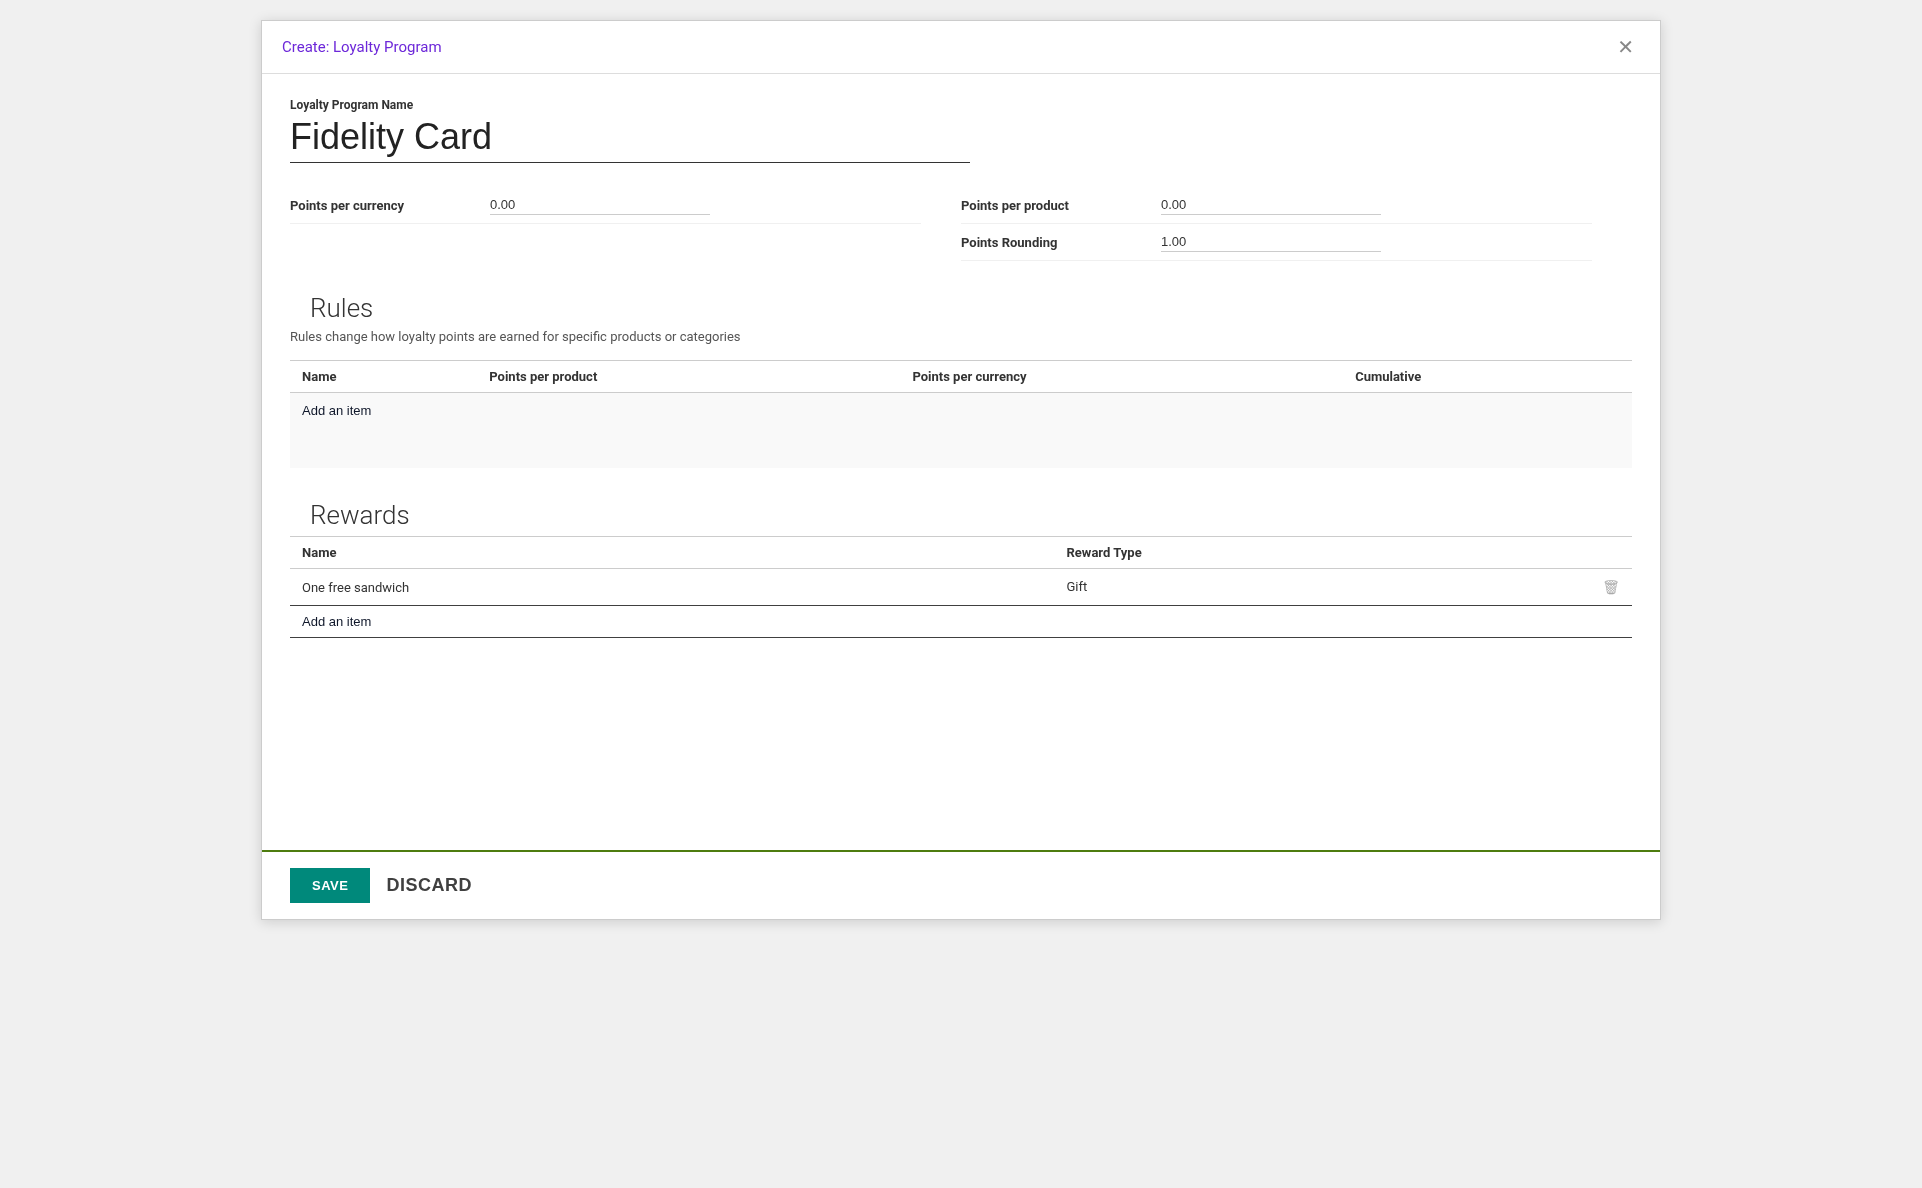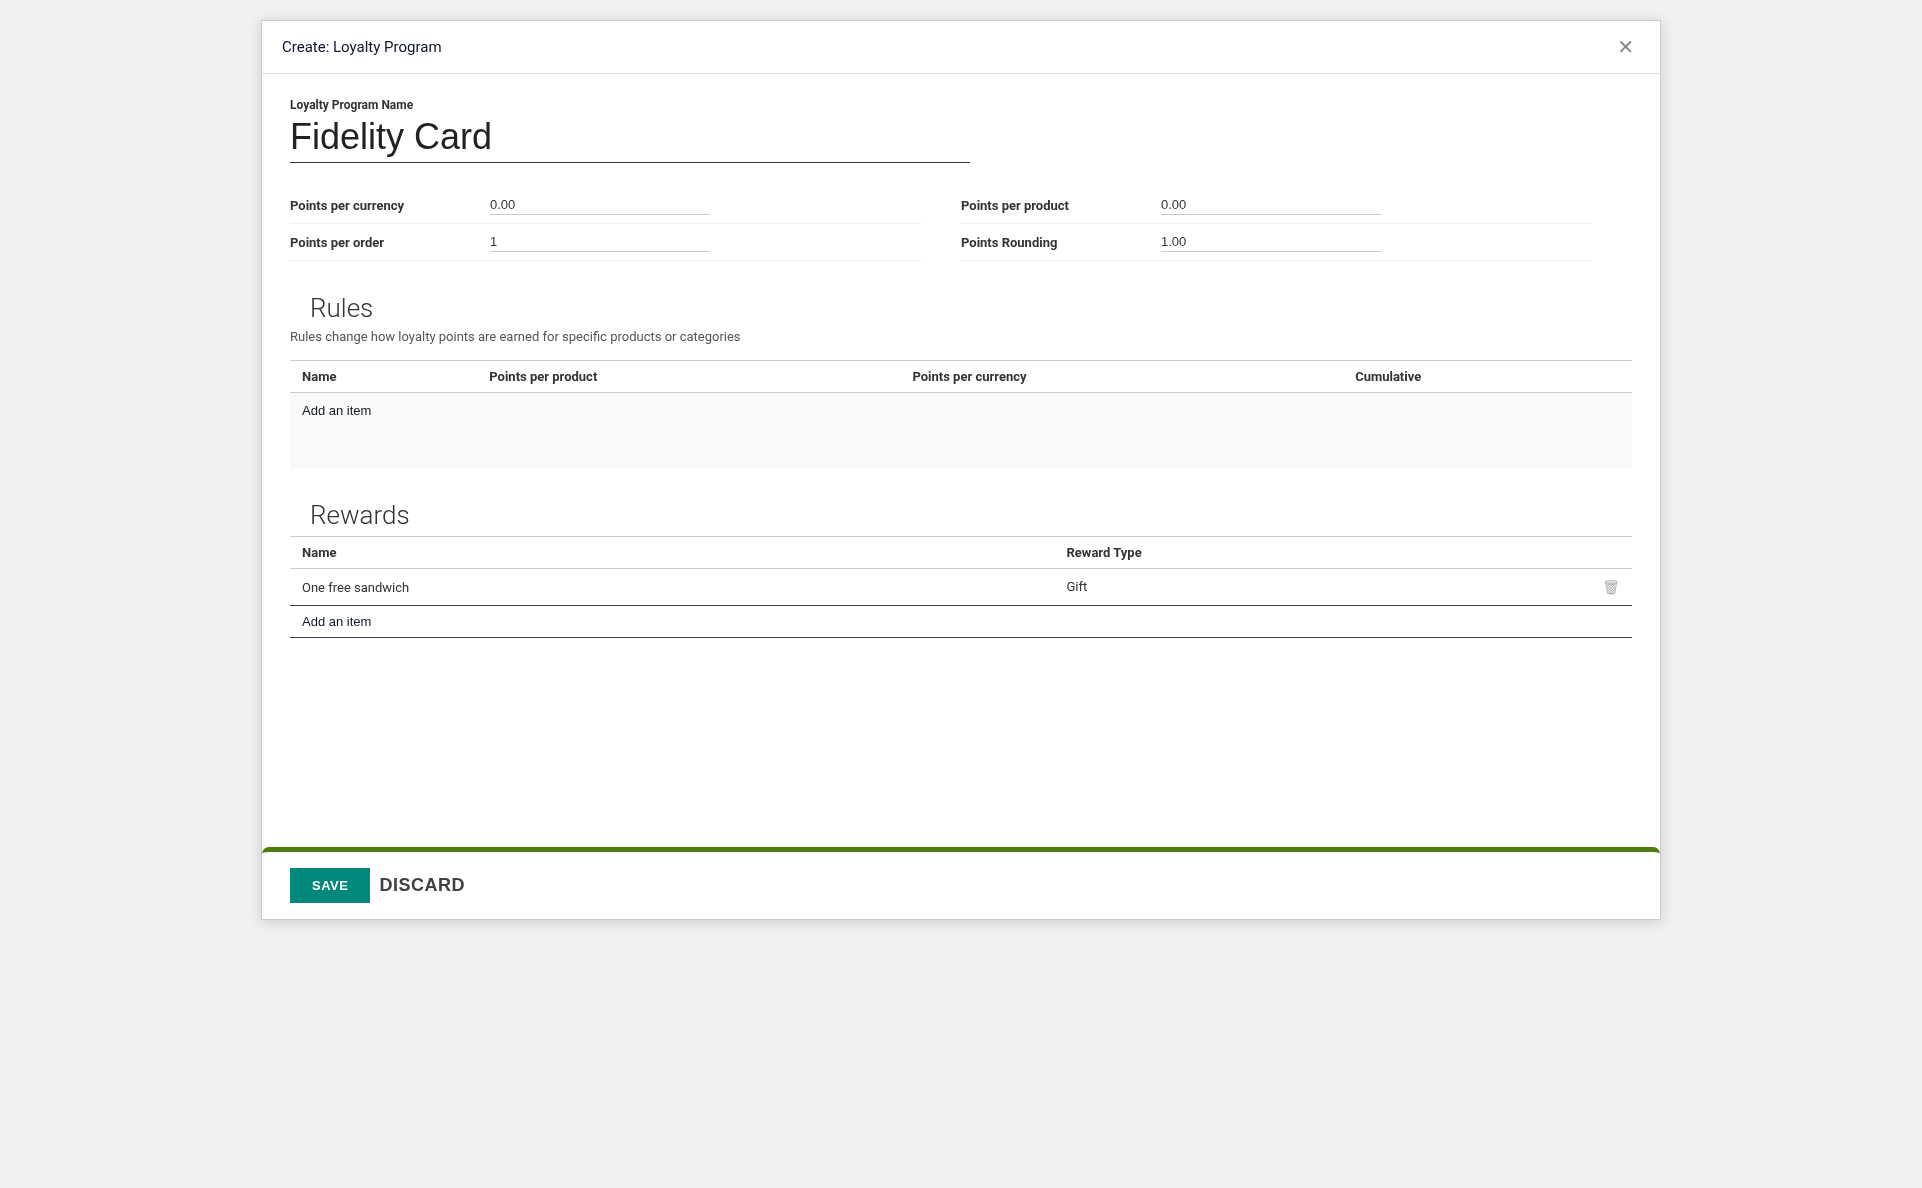--- a/index.html
+++ b/index.html
@@ -27,21 +27,21 @@
     .dialog-header {
       display: flex;
       align-items: center;
       justify-content: space-between;
       padding: 14px 20px;
       border-bottom: 1px solid #ddd;
       background: #fff;
     }
     .dialog-title {
       font-size: 15px;
-      color: #0f172a;
+      color: #6d28d9;
       font-weight: 400;
     }
     .close-btn {
       background: none;
       border: none;
       cursor: pointer;
       font-size: 20px;
       color: #888;
       line-height: 1;
       padding: 2px 6px;
@@ -169,25 +169,24 @@
     }
     .delete-icon {
       color: #aaa;
       cursor: pointer;
       font-size: 14px;
       float: right;
     }
     .dialog-footer {
       display: flex;
       align-items: center;
-      gap: 9px;
+      gap: 16px;
       padding: 16px 28px;
-      border-top: 5px solid #4d7c0f;
+      border-top: 2px solid #4d7c0f;
       background: #fff;
-      border-radius: 7px;
     }
     .btn-save {
       background: #00897b;
       color: #fff;
       border: none;
       padding: 10px 22px;
       font-size: 13px;
       font-weight: 700;
       cursor: pointer;
       letter-spacing: 0.5px;
@@ -226,24 +225,20 @@
     <div class="field-label-small">Loyalty Program Name</div>
     <input class="program-name-input" type="text" value="Fidelity Card" style="">
 
     
     <div class="fields-grid">
 
       <div class="fields-left">
         <div class="field-row">
           <span class="field-row-label">Points per currency</span>
           <input class="field-row-input" type="text" value="0.00" style="">
-        </div>
-        <div class="field-row">
-          <span class="field-row-label">Points per order</span>
-          <input class="field-row-input" type="text" value="1" style="">
         </div>
       </div>
 
       <div class="fields-right">
         <div class="field-row">
           <span class="field-row-label">Points per product</span>
           <input class="field-row-input" type="text" value="0.00" style="">
         </div>
         <div class="field-row">
           <span class="field-row-label">Points Rounding</span>

